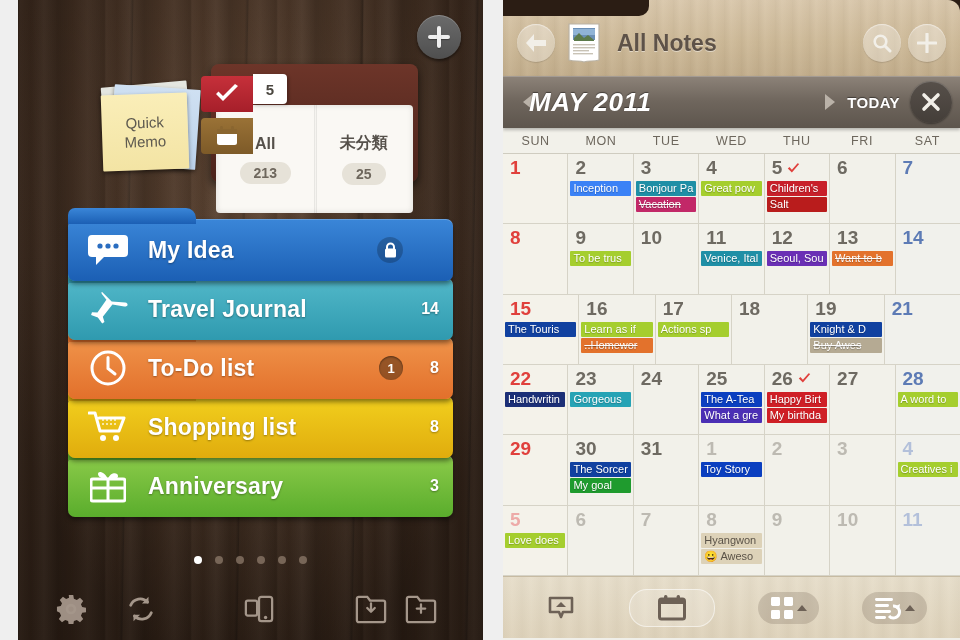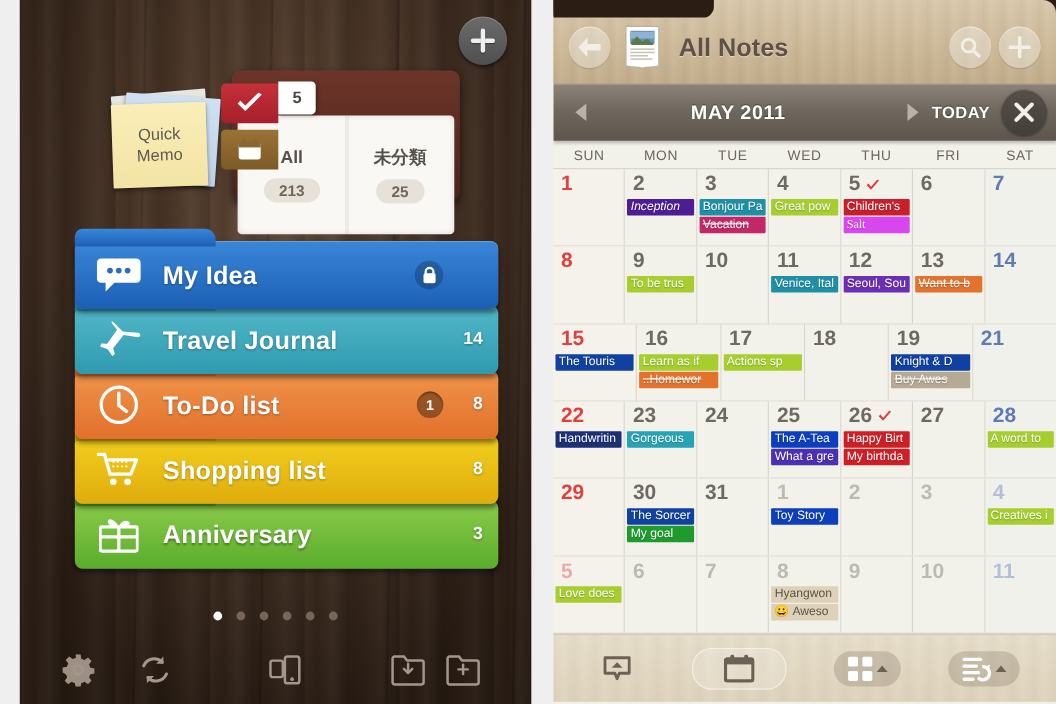--- a/index.html
+++ b/index.html
@@ -122,22 +122,22 @@
     display:flex; align-items:center; justify-content:center;
     box-shadow:inset 0 1px 1px rgba(255,255,255,.5), 0 1px 1px rgba(0,0,0,.12); }
   .notes-ico{ width:38px; height:42px; margin-left:10px; position:relative; }
   .r-title{ flex:1; margin-left:14px; font-size:23px; font-weight:bold; color:#5e5248;
     text-shadow:0 1px 0 rgba(255,255,255,.45); }
 
   .monthbar{ position:relative; height:52px; display:flex; align-items:center; padding:0 8px;
     background:linear-gradient(180deg,#8d8379 0%,#6f665d 48%,#5d554d 100%);
     box-shadow:inset 0 1px 0 rgba(255,255,255,.2), 0 2px 3px rgba(0,0,0,.25); }
   .mb-arrow{ width:34px; display:flex; align-items:center; justify-content:center; }
-  .mb-month{ flex:1; text-align:center; color:#fff; font-size:18px; font-weight:bold;
-    letter-spacing:.5px; text-shadow:0 -1px 1px rgba(0,0,0,.45); margin-left:-16px; }
+  .mb-month{ flex:1; text-align:left; color:#fff; font-size:26px; font-weight:bold;
+    letter-spacing:.5px; text-shadow:0 -1px 1px rgba(0,0,0,.45); margin-left:-16px;font-style:italic; }
   .mb-today{ color:#fff; font-size:15px; font-weight:bold; letter-spacing:.4px;
     text-shadow:0 -1px 1px rgba(0,0,0,.45); margin-right:10px; }
   .mb-close{ width:42px; height:42px; border-radius:50%;
     background:linear-gradient(180deg,#57504a,#443e39);
     display:flex; align-items:center; justify-content:center;
     box-shadow:inset 0 1px 0 rgba(255,255,255,.18), 0 1px 2px rgba(0,0,0,.4); }
 
   .weekhead{ display:flex; height:26px; background:#f2f1ea;
     border-bottom:1px solid #cfccc0; }
   .weekhead div{ flex:1; text-align:center; font-size:12.5px; color:#6d675d;
@@ -420,21 +420,21 @@
           <div class="cell sun">
             <div class="daynum sun">
               <span>1</span>
             </div>
           </div>
           <div class="cell">
             <div class="daynum">
               <span>2</span>
             </div>
             <div class="evts">
-              <div class="evt" style="background: #4c1d95; font-style: italic;">Inception</div>
+              <div class="evt" style="background: #3b82f6;">Inception</div>
             </div>
           </div>
           <div class="cell">
             <div class="daynum">
               <span>3</span>
             </div>
             <div class="evts">
               <div class="evt" style="background: rgb(31, 143, 166);">Bonjour Pa</div>
               <div class="evt done" style="background: #be185d;">Vacation</div>
             </div>
@@ -449,21 +449,21 @@
           </div>
           <div class="cell">
             <div class="daynum">
               <span>5</span>
               <svg class="chk" viewBox="0 0 16 13">
                 <path d="M1 6.5 L6 11.5 L15 1 L13 0 L6 8 L3 4.5 Z" fill="#e0403c"></path>
               </svg>
             </div>
             <div class="evts">
               <div class="evt" style="background: rgb(200, 32, 42);">Children's</div>
-              <div class="evt" style="background: #d946ef; font-family: Liberation Serif, serif;">Salt</div>
+              <div class="evt" style="background: #b91c1c;">Salt</div>
             </div>
           </div>
           <div class="cell">
             <div class="daynum">
               <span>6</span>
             </div>
           </div>
           <div class="cell sat">
             <div class="daynum sat">
               <span>7</span>

